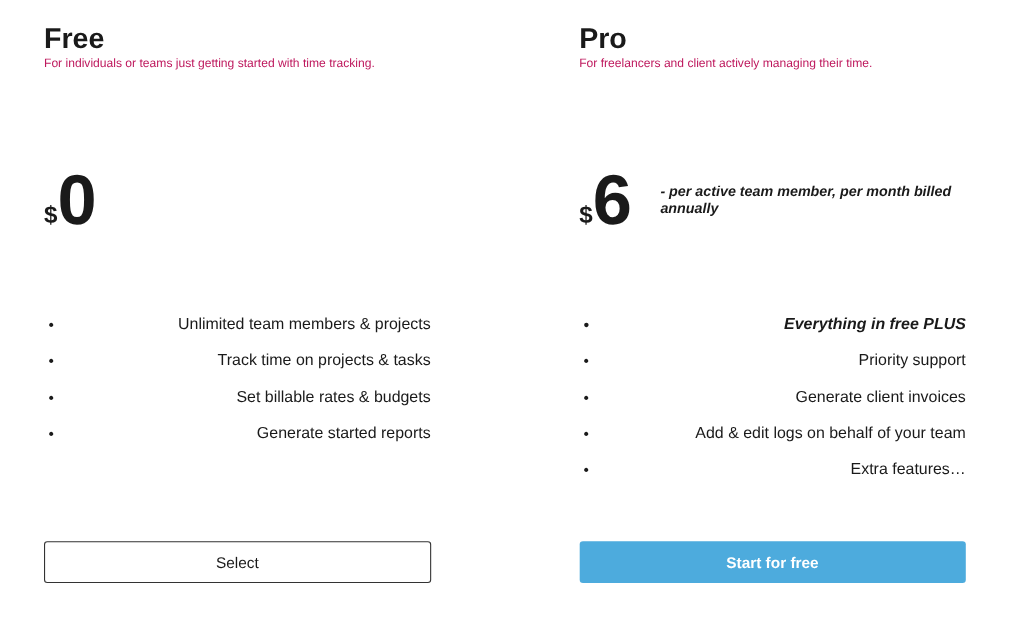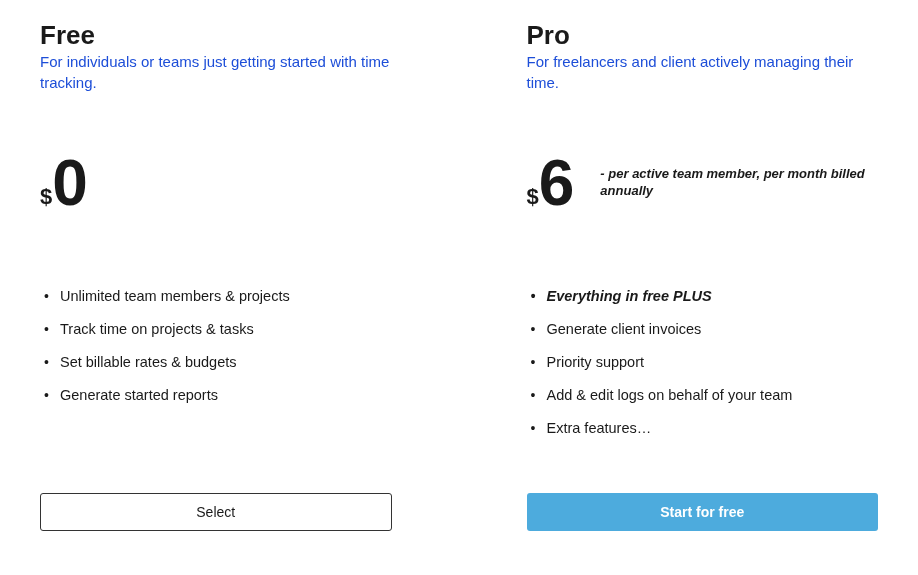--- a/index.html
+++ b/index.html
@@ -23,24 +23,24 @@
       flex: 1;
       display: flex;
       flex-direction: column;
     }
     .plan-title {
       font-size: 26px;
       font-weight: 700;
       color: #1a1a1a;
     }
     .plan-description {
-      font-size: 15px;
+      font-size: 11px;
       line-height: 1.4;
-      margin-bottom: 55px;
-      color: #1d4ed8;
+      margin-bottom: 81px;
+      color: #be185d;
     }
     .price-block {
       display: flex;
       align-items: center;
       margin-bottom: 70px;
       min-height: 70px;
     }
     .price-currency {
       font-size: 22px;
       font-weight: 700;
@@ -63,20 +63,21 @@
       font-size: 13px;
       font-style: italic;
       font-weight: 600;
       color: #1a1a1a;
       line-height: 1.3;
     }
     .features-list {
       list-style: none;
       margin-bottom: 40px;
       flex-grow: 1;
+      text-align: right;
     }
     .features-list li {
       position: relative;
       padding-left: 20px;
       font-size: 14.5px;
       margin-bottom: 17px;
       color: #1a1a1a;
     }
     .features-list li::before {
       content: "•";
@@ -134,21 +135,21 @@
     <p class="plan-description">For freelancers and client actively managing their time.</p>
     <div class="price-block">
       <span class="price-currency">$</span>
       <span class="price-amount">6</span>
       <div class="price-notes">
         <span class="price-note">- per active team member, per month billed annually</span>
       </div>
     </div>
     <ul class="features-list">
       <li class="emphasized">Everything in free PLUS</li>
+      <li>Priority support</li>
       <li>Generate client invoices</li>
-      <li>Priority support</li>
       <li>Add &amp; edit logs on behalf of your team</li>
       <li>Extra features…</li>
     </ul>
     <button class="plan-button primary">Start for free</button>
   </div>
 
 </div>
 
 </body></html>

